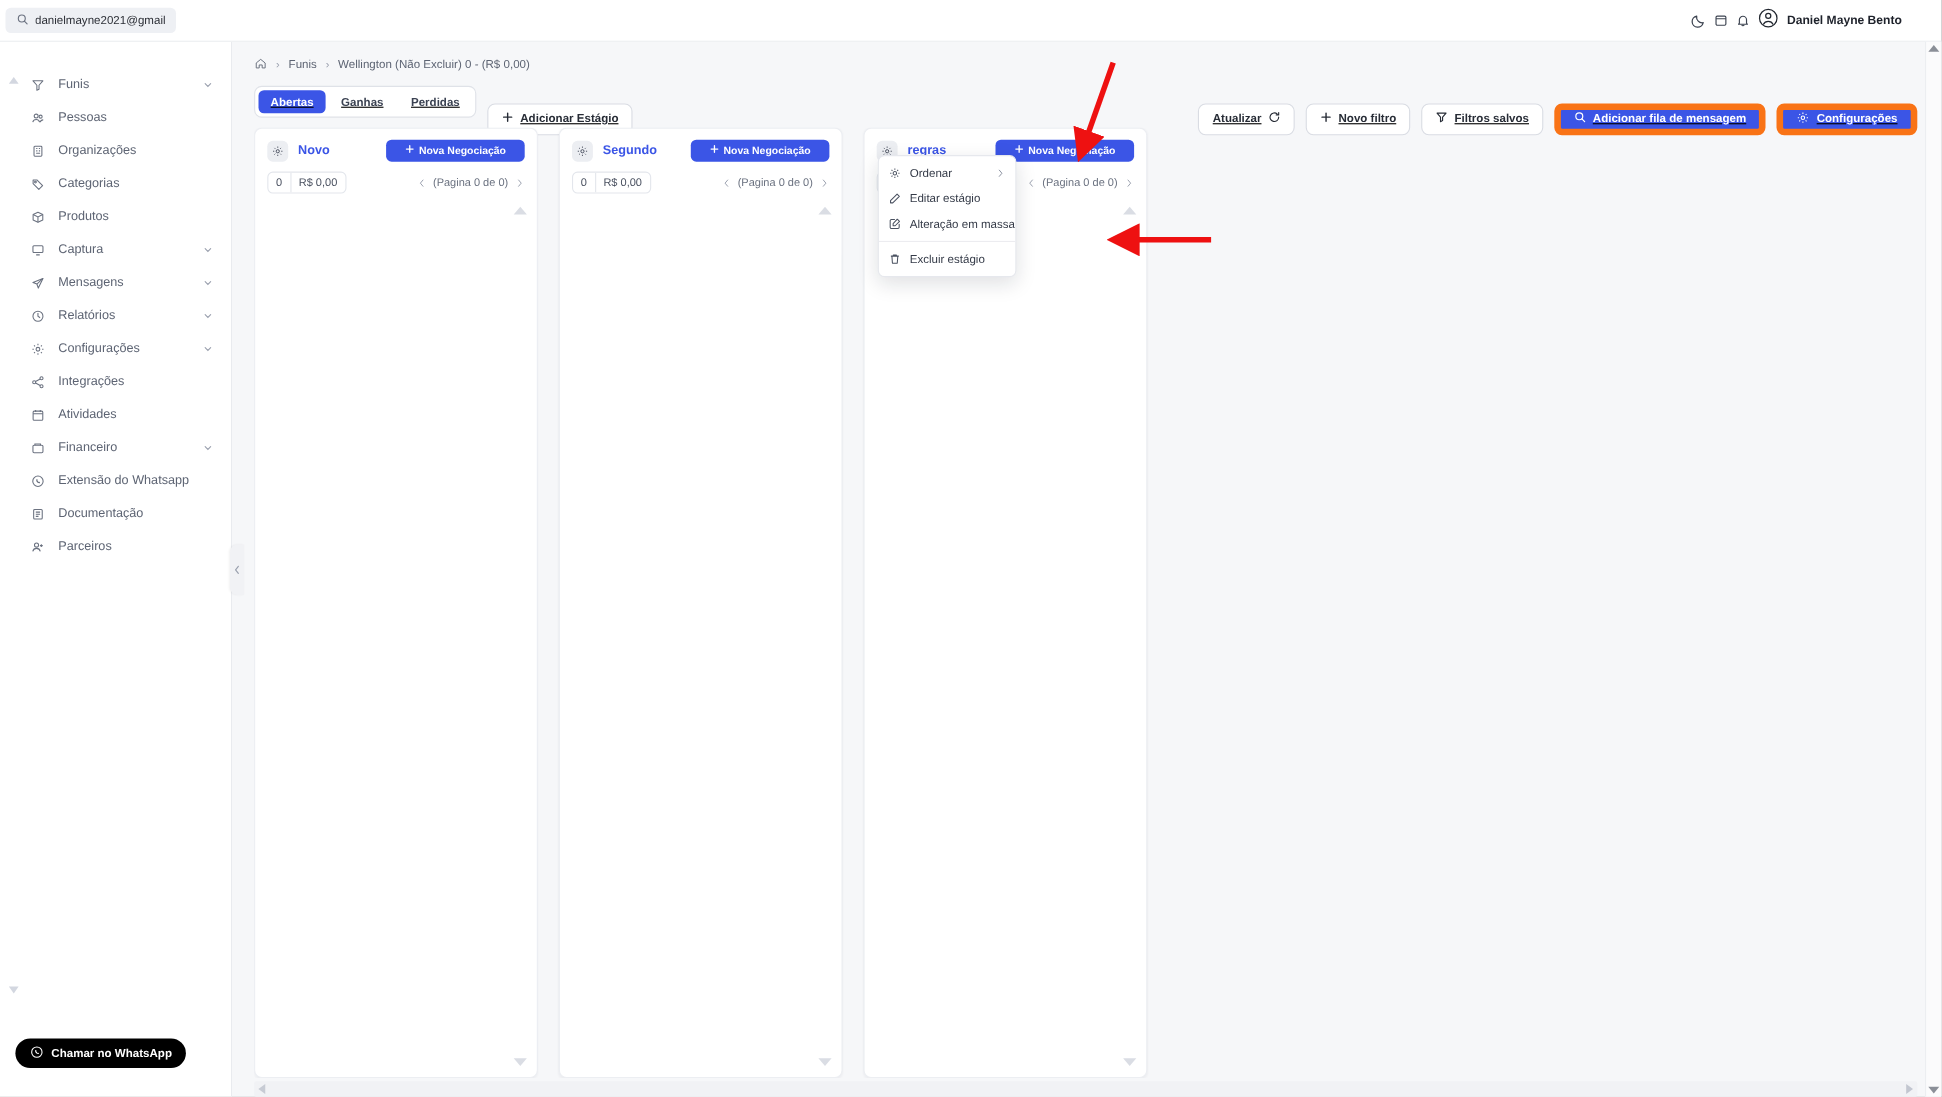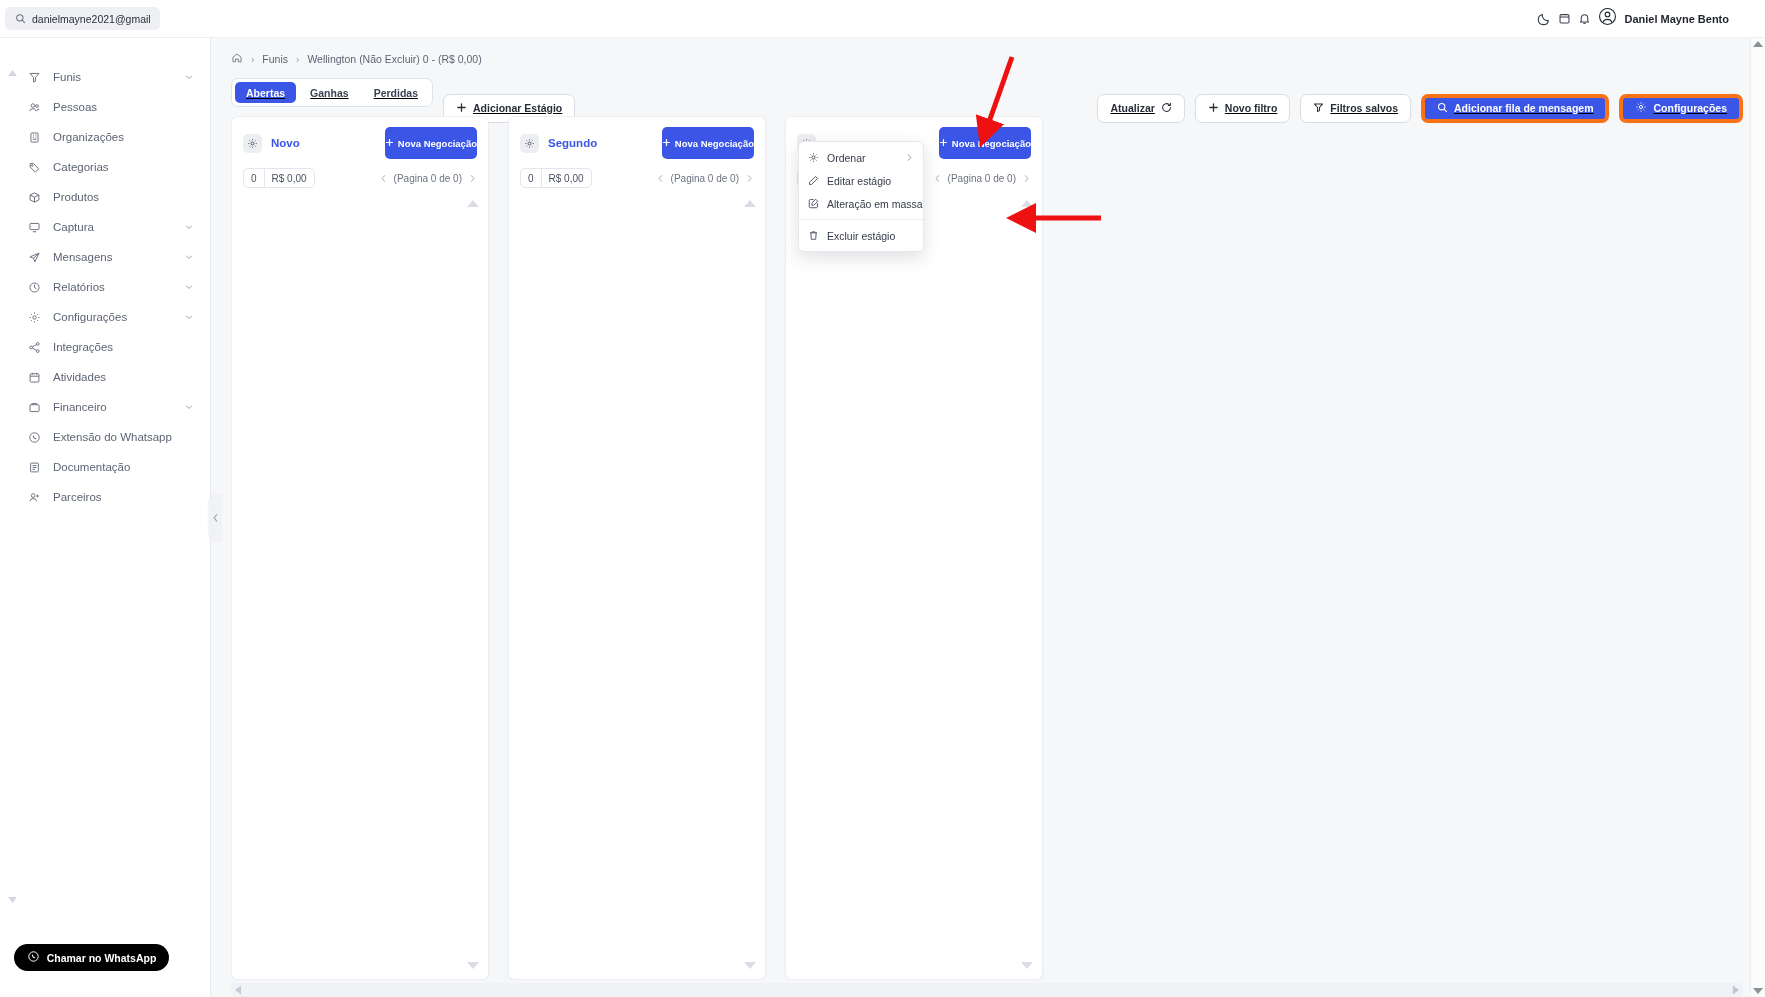--- a/index.html
+++ b/index.html
@@ -164,21 +164,21 @@
   }
   .seg-btn.active { background: #3b55e6; color: #fff; }
   .btn {
     height: 29px; display: inline-flex; align-items: center; gap: 6px;
     border-radius: 7px; font-size: 10.5px; font-weight: 700;
     padding: 0 12px; cursor: pointer; white-space: nowrap;
     font-family: "Liberation Sans", sans-serif;
     margin-top: 31px;
   }
   .btn-outline { background: #fff; border: 1px solid #d9dce3; color: #272c36; }
-  .btn-primary { background: #3b55e6; border: 4px solid #f97316; color: #fff; }
+  .btn-primary { background: #3b55e6; border: 6px solid #f97316; color: #fff; }
   .toolbar-right { margin-left: auto; display: flex; gap: 10px; align-items:center;justify-content:center; }
 
   
   .board-wrap {
     flex: 1 1 auto; min-height: 0;
     padding: 4px 22px 0 20px;
     display: flex; flex-direction: column;
   }
   .board {
     flex: 1 1 auto; min-height: 0;
@@ -204,25 +204,25 @@
     width: 19px; height: 19px; border-radius: 5px;
     background: #eceef2; border: none;
     display: flex; align-items: center; justify-content: center;
     cursor: pointer; color: #4a5160; flex: 0 0 19px;
   }
   .col-title {
     font-size: 11.5px; font-weight: 700; color: #3b55e6;
     flex: 1 1 auto; white-space: nowrap; overflow: hidden;
   }
   .new-deal {
-    height: 32px; background: #3b55e6; color: #fff;
+    height: 20px; background: #3b55e6; color: #fff;
     border: none; border-radius: 5px;
     font-size: 9.5px; font-weight: 700;
     display: flex; align-items: center; gap: 4px;
-    padding: 0 0; cursor: pointer; white-space: nowrap;
+    padding: 0 17px; cursor: pointer; white-space: nowrap;
     font-family: "Liberation Sans", sans-serif;
   }
   .col-sub {
     display: flex; align-items: center;
     padding: 9px 11px 0 11px; gap: 8px;
   }
   .count-pill {
     display: flex; align-items: center;
     border: 1px solid #e3e6ec; border-radius: 5px;
     height: 20px; overflow: hidden;

